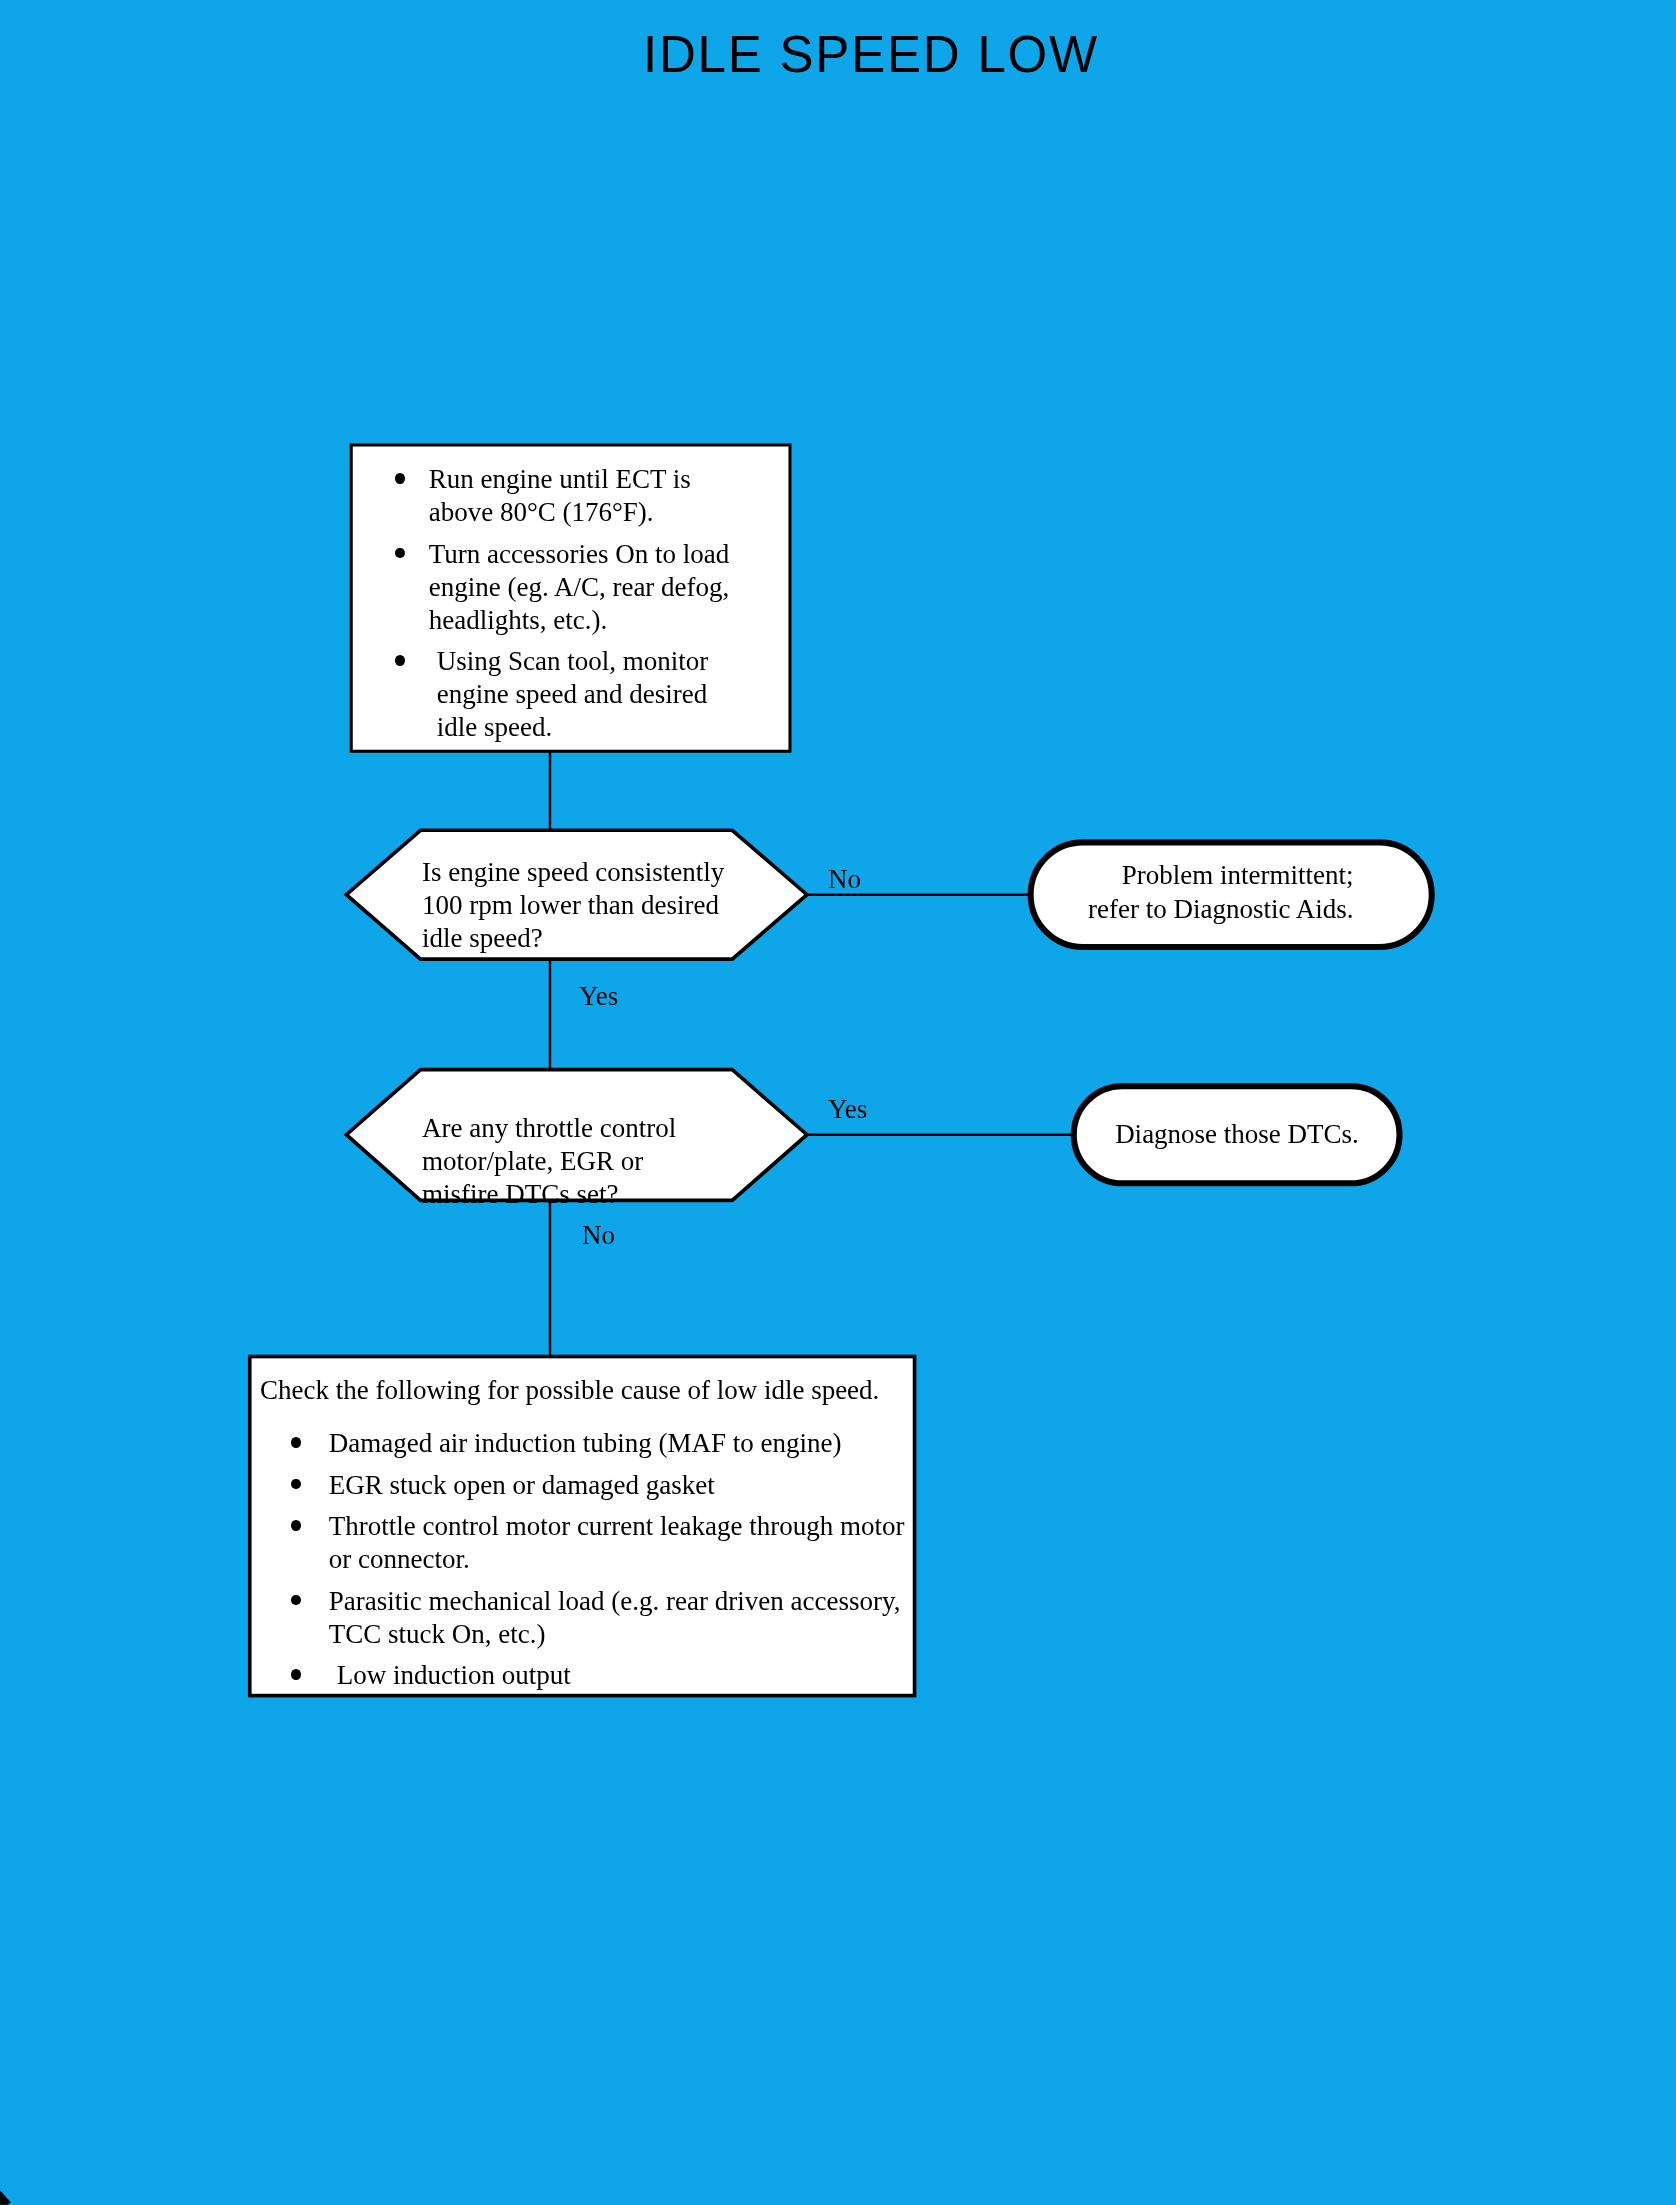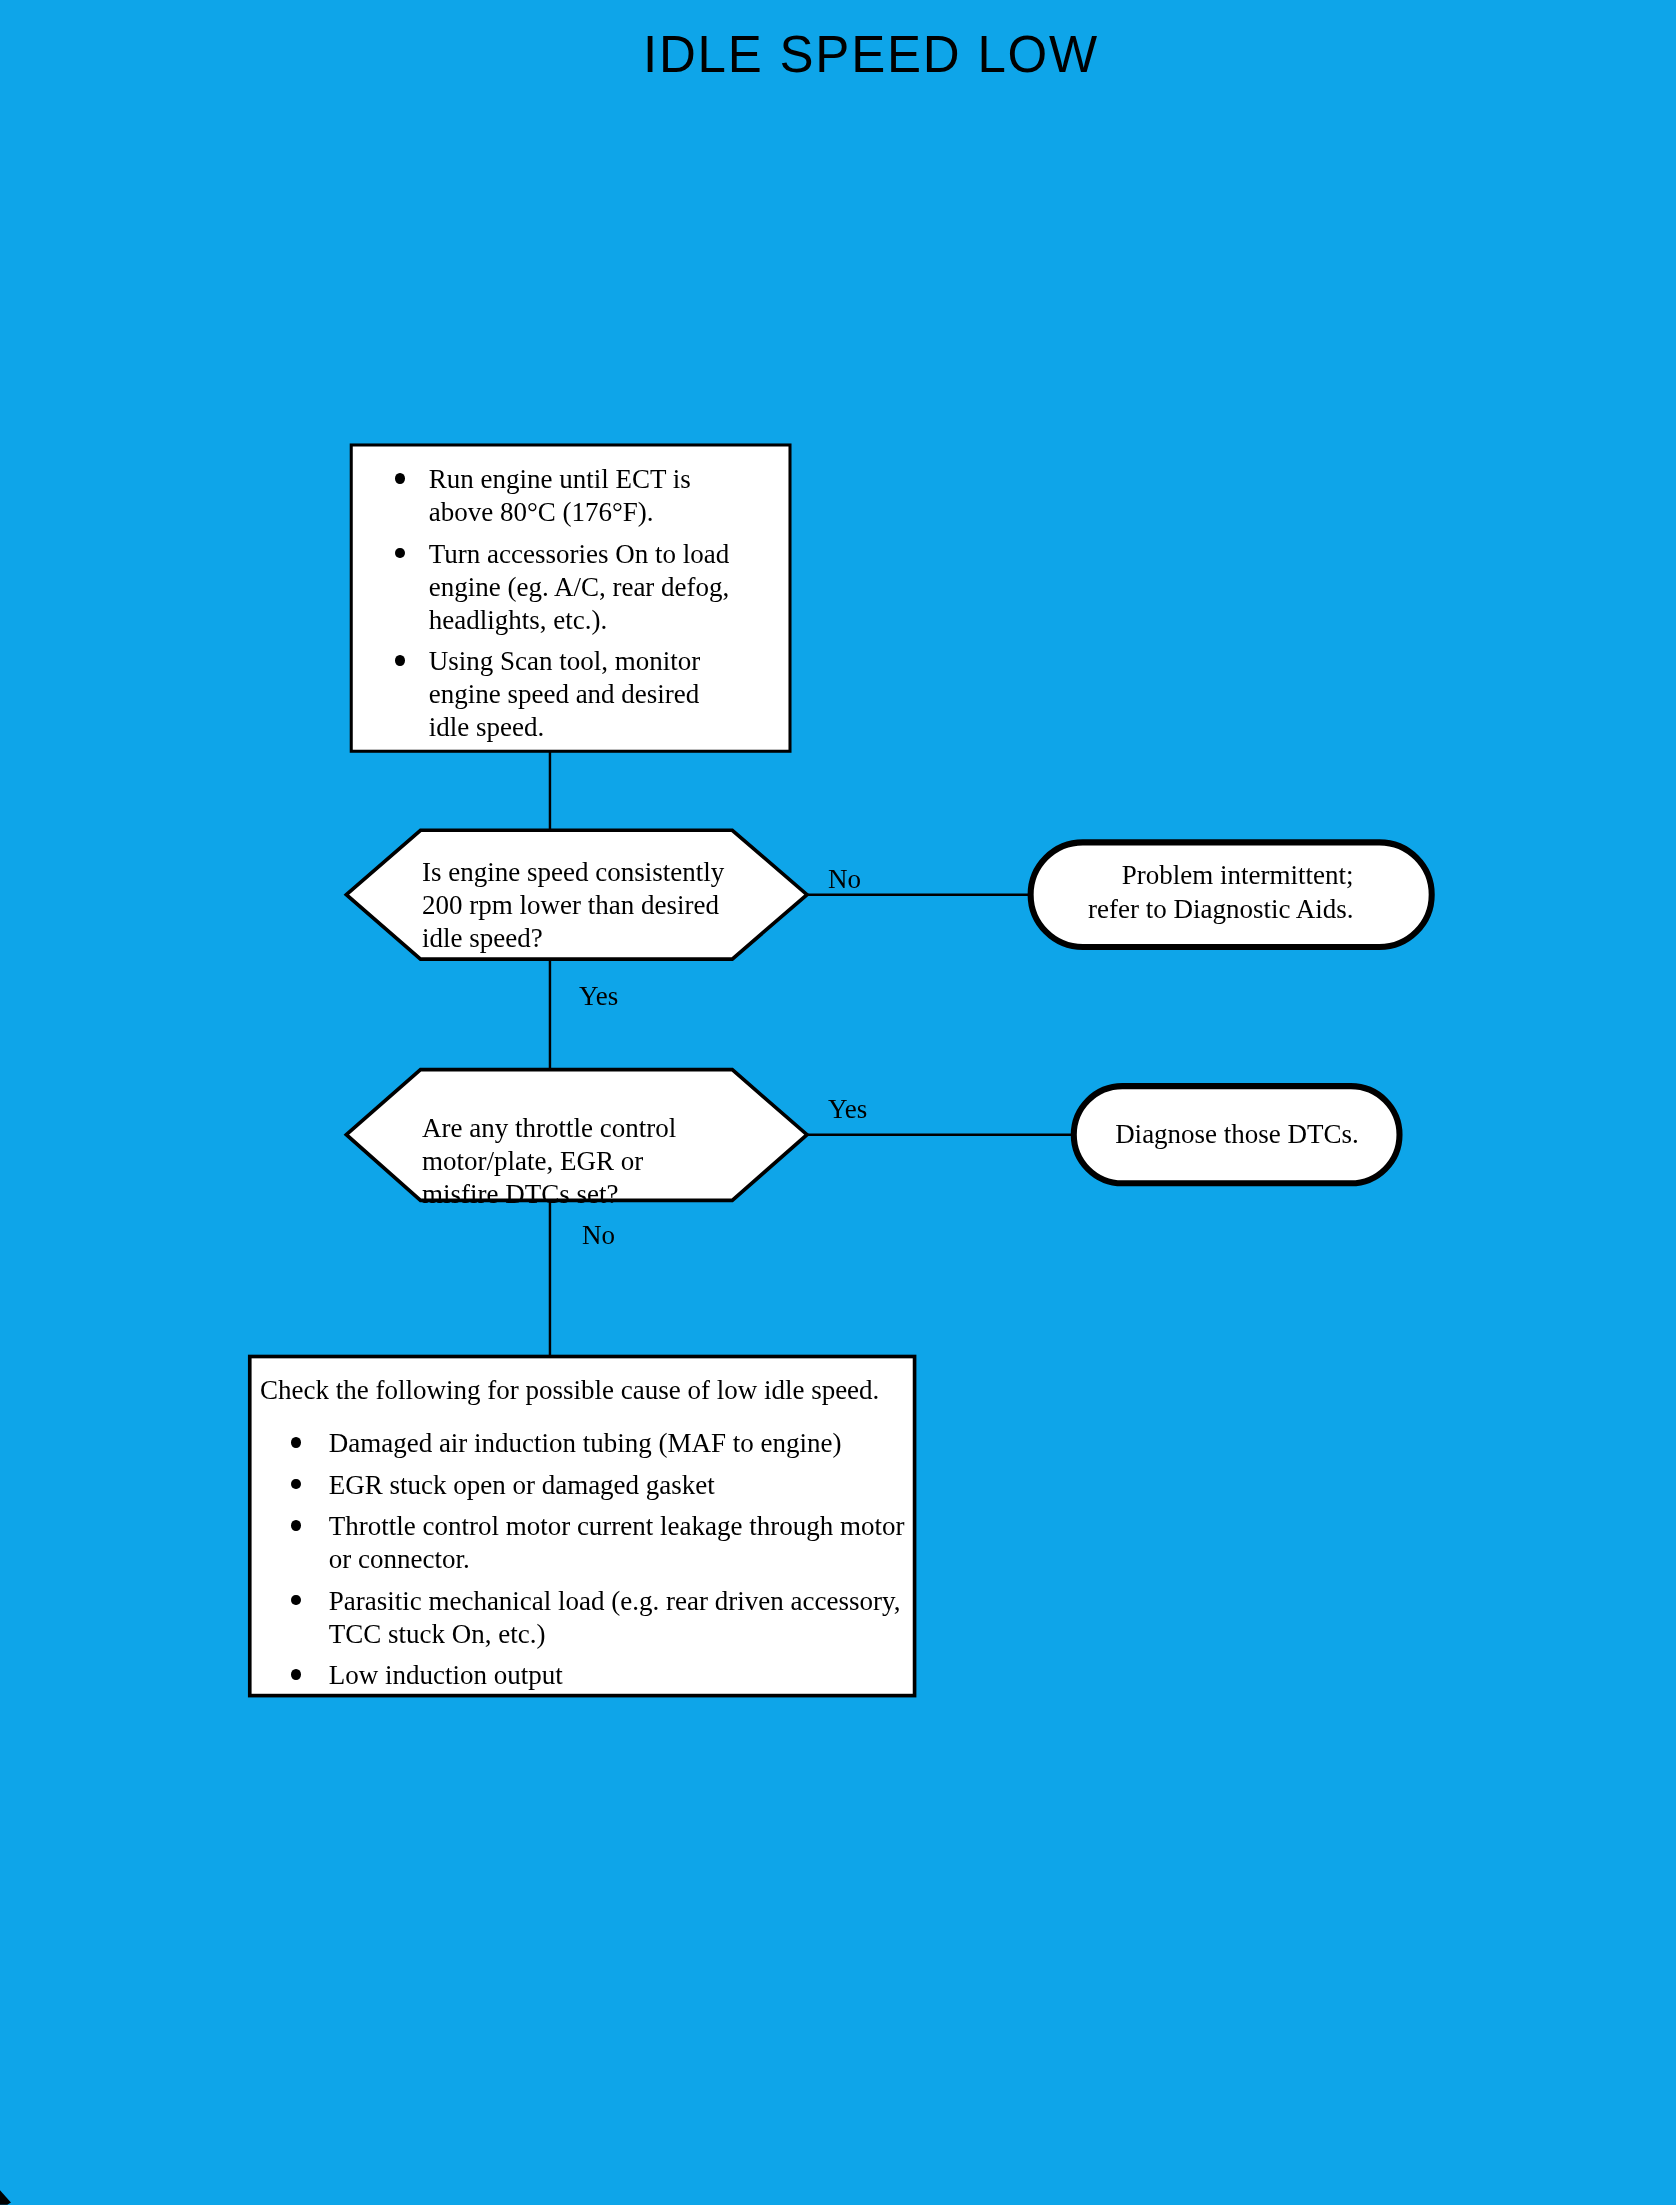--- a/index.html
+++ b/index.html
@@ -26,21 +26,21 @@
     white-space: pre;
   }
   .txt {
     font-size: 27px;
     line-height: 33px;
     white-space: pre;
   }
   .oval-txt { line-height: 34px; }
   .bullets { display: flex; flex-direction: column; }
   .bullet-item { display: flex; align-items: flex-start; margin-bottom: 8.5px; }
-  .bullet-item:last-child { margin-bottom: 0; }
+  .bullet-item:last-child { margin-bottom: 0; gap: 8px; }
   .dot {
     flex: none;
     width: 9.7px;
     height: 10.3px;
     border-radius: 50%;
     background: #000;
     margin-top: 10.3px;
   }
   .setup .dot { margin-right: 24px; }
   .check .dot { margin-right: 28px; }
@@ -99,21 +99,21 @@
     </div>
     <div class="bullet-item">
       <span class="dot"></span>
       <span class="txt">Using Scan tool, monitor
 engine speed and desired
 idle speed.</span>
     </div>
   </div>
 
   <div class="abs txt" style="left:422px; top:856px;">Is engine speed consistently
-200 rpm lower than desired
+100 rpm lower than desired
 idle speed?</div>
 
   <div class="abs txt" style="left:828px; top:863px;">No</div>
 
   <div class="abs txt oval-txt" style="left:1088px; top:858px;text-align:right;">Problem intermittent;
 refer to Diagnostic Aids.</div>
 
   <div class="abs txt" style="left:579px; top:980px;">Yes</div>
 
   <div class="abs txt" style="left:422px; top:1092px;margin-top:20px;">Are any throttle control

